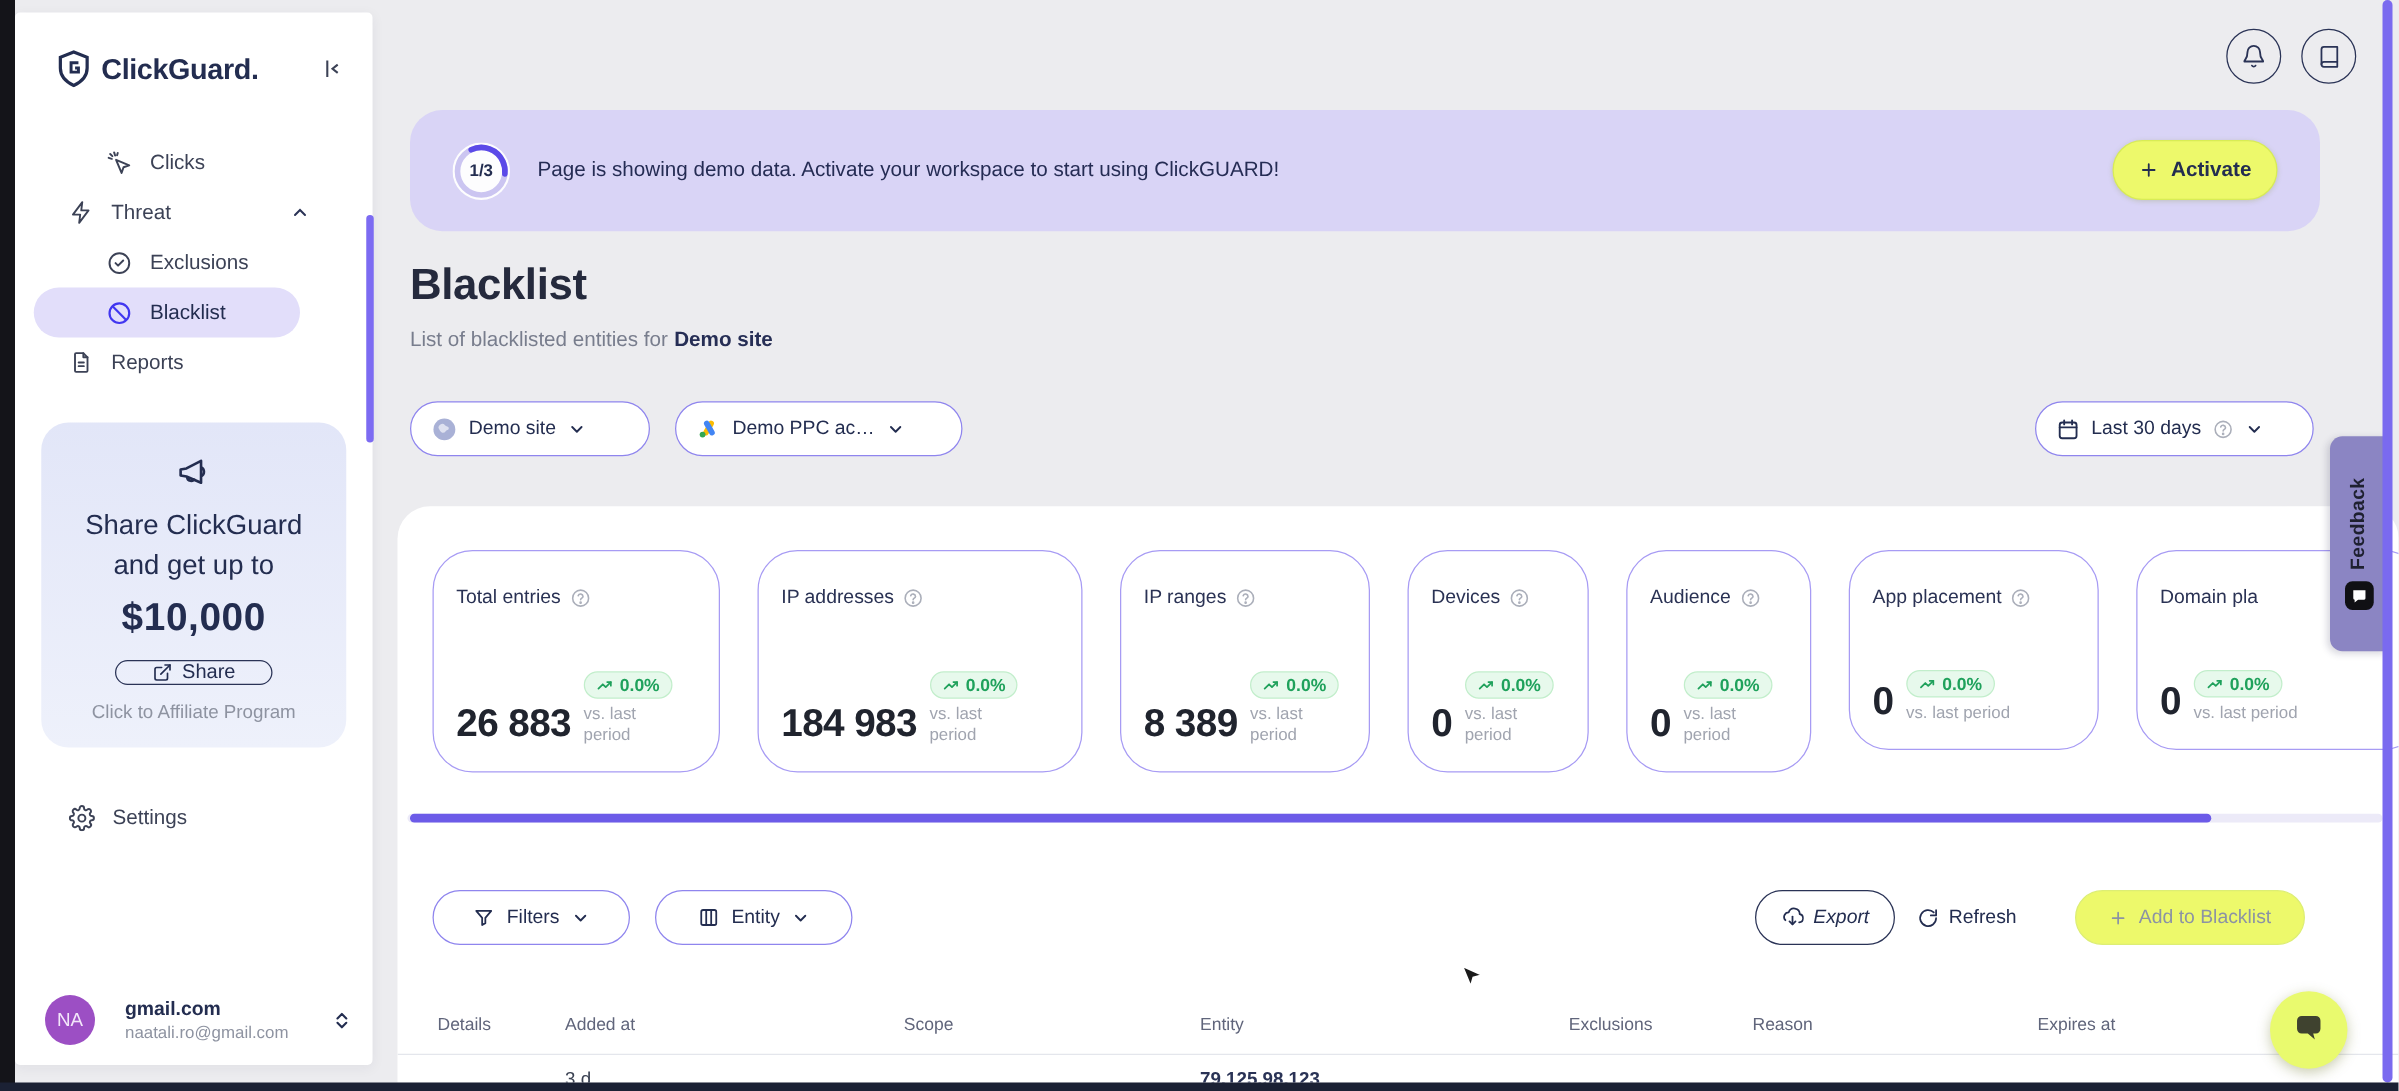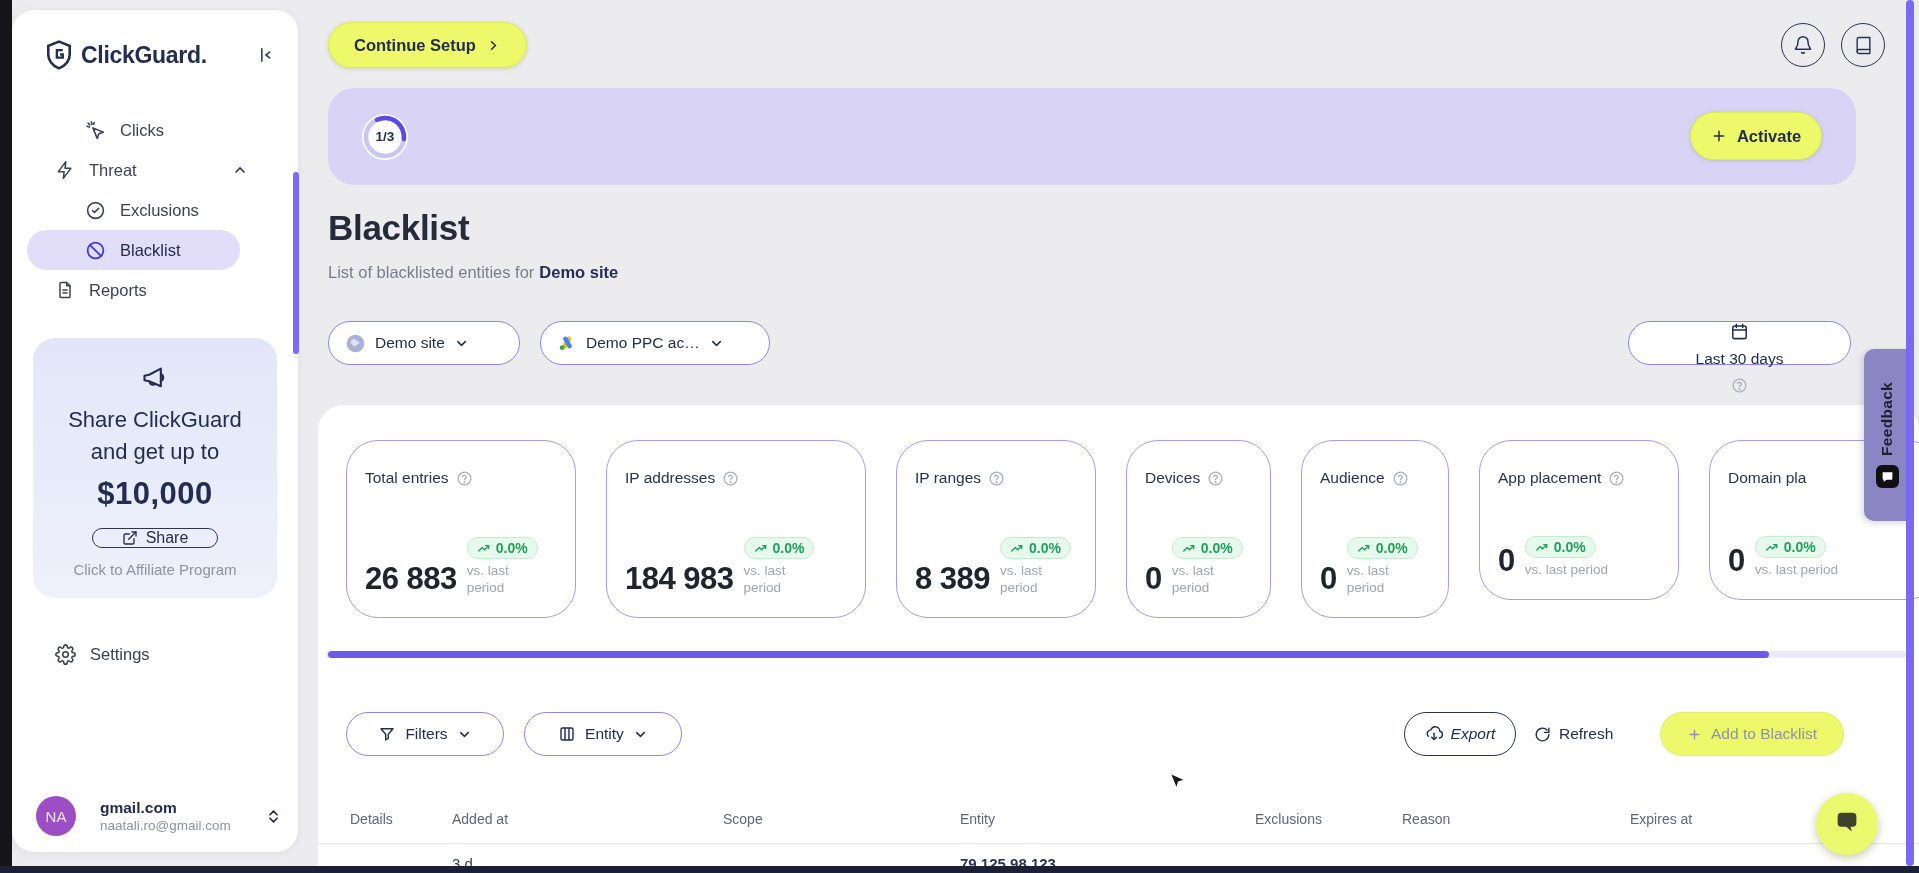--- a/index.html
+++ b/index.html
@@ -7,21 +7,21 @@
   #screen { position:relative; width:1919px; height:873px; background:#ECECEF; overflow:hidden; color:#283052; }
   .abs { position:absolute; }
   svg { display:block; }
 
   
   .edge-left { left:0; top:0; width:12px; height:873px; background:#141419; }
   .edge-bottom { left:0; top:866px; width:1919px; height:7px; background:#1B2134; }
   .v-scrollbar { left:1906px; top:0; width:8px; height:866px; background:#7A6AEF; border-radius:4px; }
 
   
-  .sidebar { left:12px; top:10px; width:286px; height:842px; background:#fff; border-radius:22px; box-shadow:0 2px 10px rgba(30,30,60,.06); }
+  .sidebar { left:12px; top:10px; width:286px; height:842px; background:#fff; border-radius:4px; box-shadow:0 2px 10px rgba(30,30,60,.06); }
   .side-head { display:flex; align-items:center; padding:30px 22px 0 34px; gap:9px; }
   .brand-word { font-size:23px; font-weight:800; color:#232D50; letter-spacing:-.3px; flex:1; }
   .collapse-btn { color:#3C4256; cursor:pointer; }
   .nav { margin-top:40px; display:flex; flex-direction:column; }
   .nav-item { display:flex; align-items:center; gap:14px; height:40px; font-size:16.5px; color:#3C4256; cursor:pointer; }
   .nav-item .ni-icon { color:#3C4256; }
   .nav-item.top { padding-left:43px; }
   .nav-item.sub { padding-left:73px; }
   .nav-item.active { margin-left:15px; width:213px; padding-left:58px; background:#E2DEFA; border-radius:21px; color:#232D50; font-weight:500; }
   .nav-item.active .ni-icon { color:#4136F0; }
@@ -224,28 +224,20 @@
       <span class="acct-chevrons">
         <svg width="17" height="17" viewBox="0 0 24 24" fill="none" stroke="currentColor" stroke-width="2.4" stroke-linecap="round" stroke-linejoin="round">
             <path d="M7 9.5 12 4.5l5 5"></path>
             <path d="M7 14.5l5 5 5-5"></path>
           </svg>
       </span>
     </div>
   </div>
   <div class="abs side-scrollthumb"></div>
 
-  <div class="abs btn-lime continue-setup">
-    <span>Continue Setup</span>
-    <span>
-      <svg width="15" height="15" viewBox="0 0 24 24" fill="none" stroke="#232D50" stroke-width="2.6" stroke-linecap="round" stroke-linejoin="round">
-          <path d="M9 18l6-6-6-6"></path>
-        </svg>
-    </span>
-  </div>
 
   <div class="abs icon-circle" style="left:1781px;top:23px;">
     <span>
       <svg width="20" height="20" viewBox="0 0 24 24" fill="none" stroke="currentColor" stroke-width="1.8" stroke-linecap="round" stroke-linejoin="round">
           <path d="M18 8a6 6 0 1 0-12 0c0 7-3 7-3 9h18c0-2-3-2-3-9"></path>
           <path d="M13.7 21a2 2 0 0 1-3.4 0"></path>
         </svg>
     </span>
   </div>
   <div class="abs icon-circle" style="left:1841px;top:23px;">
@@ -259,20 +251,21 @@
 
   <div class="abs banner">
     <div class="prog-wrap">
       <svg width="46" height="46" viewBox="0 0 46 46">
         <circle cx="23" cy="23" r="23" fill="#FDFDFE"></circle>
         <circle cx="23" cy="23" r="19" fill="none" stroke="#CBC5F1" stroke-width="4.5"></circle>
         <circle cx="23" cy="23" r="19" fill="none" stroke="#5B4AE8" stroke-width="4.5" stroke-linecap="round" stroke-dasharray="40 80" transform="rotate(-115 23 23)"></circle>
       </svg>
       <span class="prog-label">1/3</span>
     </div>
+    <span class="banner-msg">Page is showing demo data. Activate your workspace to start using ClickGUARD!</span>
     <div class="activate-btn btn-lime">
       <span>
         <svg width="16" height="16" viewBox="0 0 24 24" fill="none" stroke="#232D50" stroke-width="2.2" stroke-linecap="round">
             <path d="M12 5v14M5 12h14"></path>
           </svg>
       </span>
       <span>Activate</span>
     </div>
   </div>
 
@@ -303,21 +296,21 @@
         <circle cx="6.1" cy="17.6" r="2.8" fill="#34A853"></circle>
       </svg>
     </span>
     <span>Demo PPC ac…</span>
     <span class="chev">
       <svg width="15" height="15" viewBox="0 0 24 24" fill="none" stroke="currentColor" stroke-width="2.4" stroke-linecap="round" stroke-linejoin="round">
           <path d="M6 9l6 6 6-6"></path>
         </svg>
     </span>
   </div>
-  <div class="abs pill" style="left:1628px;top:321px;width:223px;flex-direction:column;">
+  <div class="abs pill" style="left:1628px;top:321px;width:223px;">
     <span>
       <svg width="19" height="19" viewBox="0 0 24 24" fill="none" stroke="#232D50" stroke-width="1.9" stroke-linecap="round" stroke-linejoin="round">
           <rect x="3.5" y="5" width="17" height="16" rx="2.5"></rect>
           <path d="M8 3v4M16 3v4M3.5 10h17"></path>
         </svg>
     </span>
     <span>Last 30 days</span>
     <span class="help-ic">
       <svg width="17" height="17" viewBox="0 0 24 24" fill="none" stroke="currentColor" stroke-width="1.8" stroke-linecap="round">
           <circle cx="12" cy="12" r="9"></circle>

